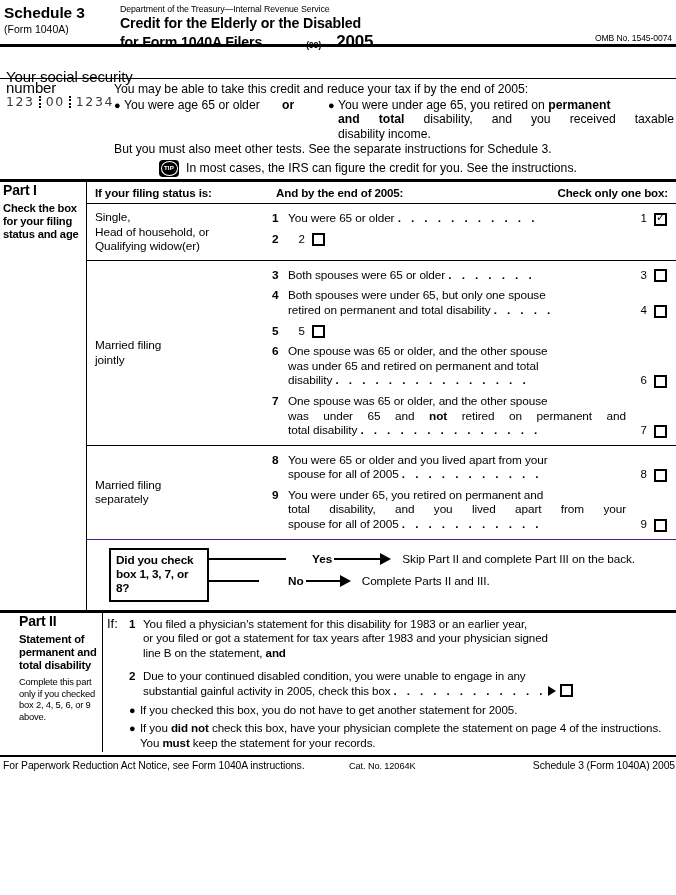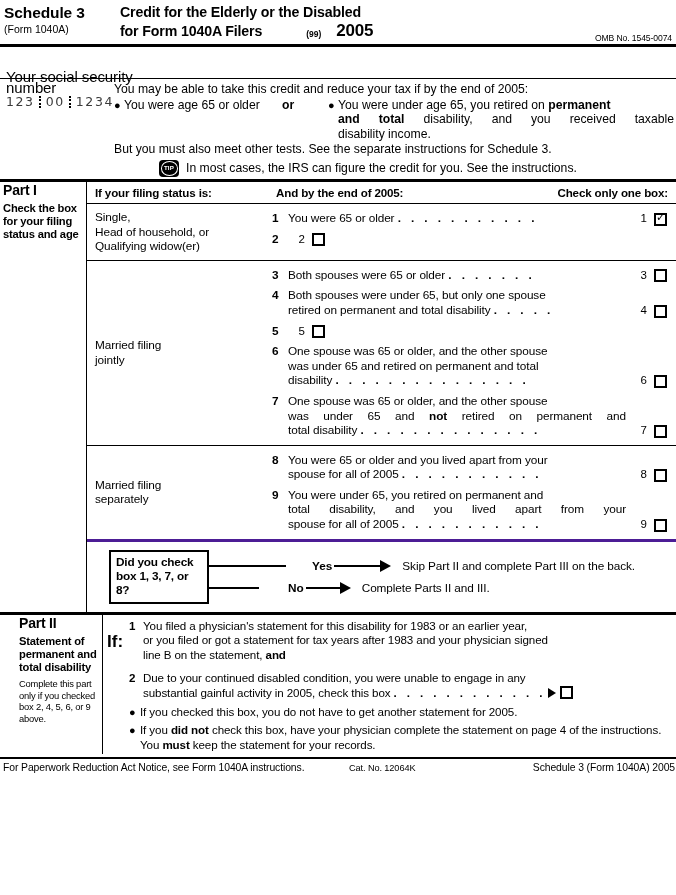--- a/index.html
+++ b/index.html
@@ -343,22 +343,22 @@
     font-family: "DejaVu Sans", sans-serif;
   }
   .tail-bottom {
     align-self: flex-end;
   }
 
   
   .decision {
     display: flex;
     padding: 8px 17px 8px 0;
-    border-top: 3px solid #4c1d95;
-    align-items: center;
+    border-top: 1px solid #4c1d95;
+    align-items: flex-start;
     position: relative;
   }
   .dec-spacer { flex: 0 0 22px; }
   .dec-box {
     flex: 0 0 100px;
     border: 2.2px solid #000;
     padding: 3px 5px 4px 5px;
     font-size: 11.8px;
     font-weight: bold;
     line-height: 14.4px;
@@ -411,26 +411,25 @@
     flex: 1 1 auto;
     border-left: 1px solid #000;
     padding: 4px 4px 2px 0;
     box-sizing: border-box;
   }
   .p2-if-row {
     display: flex;
   }
   .p2-if {
     flex: 0 0 26px;
-    font-size: 17px;
-    font-weight: bold;
+    font-size: 13px;
+    font-weight: normal;
     padding-left: 4px;
     box-sizing: border-box;
     line-height: 14.4px;
-    margin-top: 16px;
   }
   .p2-num {
     flex: 0 0 14px;
     font-size: 11.6px;
     font-weight: bold;
     line-height: 14.4px;
   }
   .p2-text {
     flex: 1 1 auto;
     font-size: 11.6px;
@@ -485,20 +484,21 @@
 <body>
 
 <div class="page">
 
   <div class="hdr">
     <div class="hdr-left">
       <div class="sched-title">Schedule 3</div>
       <div class="sched-sub">(Form 1040A)</div>
     </div>
     <div class="hdr-mid">
+      <div class="dept-line">Department of the Treasury—Internal Revenue Service</div>
       <div class="form-title">Credit for the Elderly or the Disabled</div>
       <div class="title-row2">
         <div class="t2">for Form 1040A Filers</div>
         <div class="code99">(99)</div>
         <div class="year">2005</div>
       </div>
     </div>
     <div class="omb">OMB No. 1545-0074</div>
   </div>
 

